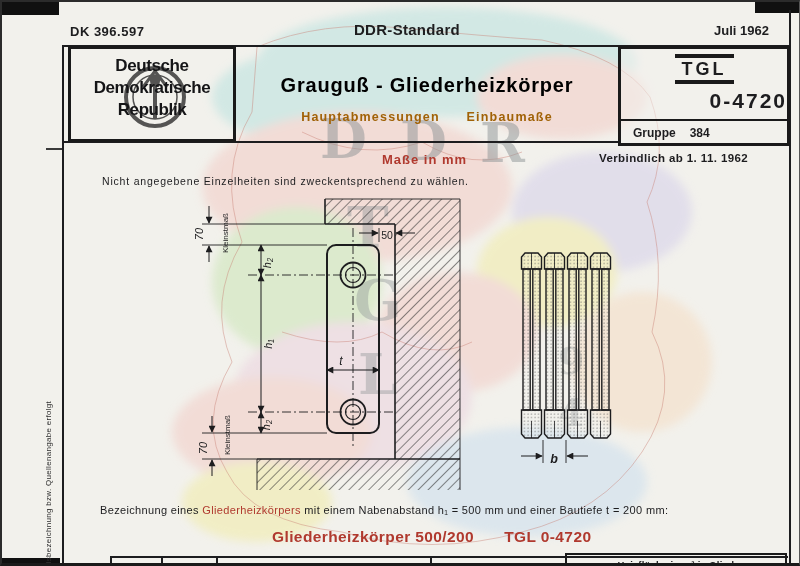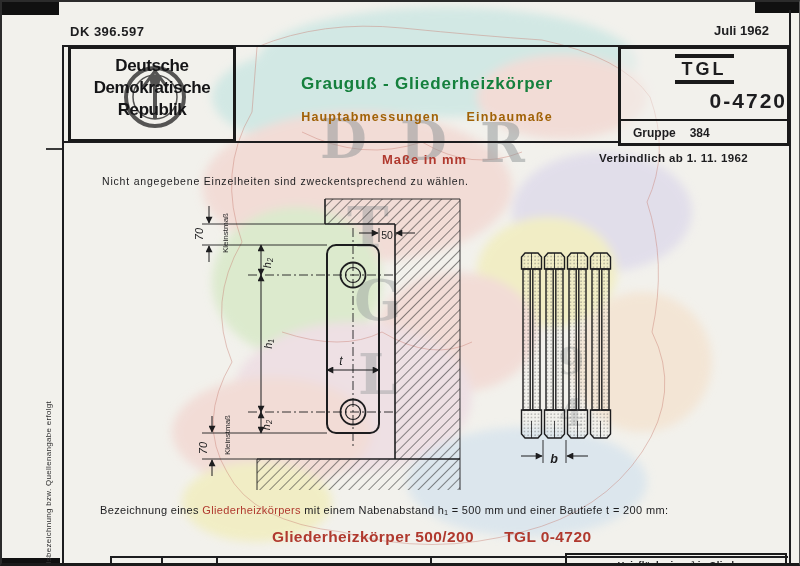--- a/index.html
+++ b/index.html
@@ -11,21 +11,21 @@
   .red{color:#b0392e;}
   .corner{background:#101010;}
   .line{background:#1d1d1f;}
   
   .dk{left:68px;top:22px;font-size:13px;font-weight:bold;letter-spacing:.5px;}
   .std{left:320px;top:19px;width:170px;text-align:center;font-size:15px;font-weight:bold;letter-spacing:.3px;}
   .date{left:712px;top:21px;font-size:13px;font-weight:bold;}
   .issuer-box{left:66px;top:44px;width:168px;height:96px;border:3px solid #1a1a1a;box-sizing:border-box;}
   .issuer-text{left:0;top:6px;width:100%;text-align:center;font-size:17px;font-weight:bold;line-height:22px;letter-spacing:-.4px;color:#151517;}
   .title-cell{left:236px;top:44px;width:378px;height:96px;text-align:center;}
-  .doc-title{left:0;top:28px;width:100%;font-size:17px;font-weight:bold;letter-spacing:.8px;color:#15803d;}
+  .doc-title{left:0;top:28px;width:100%;font-size:20px;font-weight:bold;letter-spacing:.8px;color:#000000;}
   .doc-sub{left:0;top:64px;width:100%;font-size:12.5px;font-weight:bold;letter-spacing:1.2px;color:#a16207;}
   .doc-sub span{margin:0 11px;}
   .tgl-box{left:616px;top:44px;width:172px;height:100px;border:3px solid #1a1a1a;box-sizing:border-box;background:rgba(242,241,236,.55);}
   .tgl-mark-wrap{left:0;top:5px;width:100%;text-align:center;}
   .tgl-mark{display:inline-block;border-top:4px solid #1a1a1a;border-bottom:4px solid #1a1a1a;padding:0 7px;font-size:18px;font-weight:bold;letter-spacing:3px;line-height:22px;}
   .tgl-num{left:0;top:40px;width:100%;text-align:right;font-size:21px;font-weight:bold;letter-spacing:2px;}
   .tgl-group{left:0;top:70px;width:100%;height:24px;border-top:2px solid #1a1a1a;font-size:12px;font-weight:bold;padding:5px 0 3px 12px;box-sizing:border-box;}
   .tgl-group b{margin-left:14px;font-weight:bold;}
   .units{left:380px;top:150px;font-size:13px;font-weight:bold;letter-spacing:1px;}
   .binding{left:597px;top:150px;width:190px;font-size:11.5px;font-weight:bold;letter-spacing:.4px;}
@@ -98,20 +98,21 @@
   <div class="abs corner" style="left:753px;top:0;width:47px;height:11px;"></div>
   <div class="abs corner" style="left:0;top:556px;width:58px;height:10px;"></div>
 
   <div class="abs line frame-left"></div>
   <div class="abs line frame-right"></div>
   <div class="abs line frame-top"></div>
   <div class="abs line title-bottom"></div>
   <div class="abs tick"></div>
 
   <div class="abs ink dk">DK 396.597</div>
+  <div class="abs ink std">DDR-Standard</div>
   <div class="abs ink date">Juli 1962</div>
 
   <div class="abs issuer-box">
     <svg class="abs" style="left:48px;top:8px;" width="72" height="80" viewBox="0 0 72 80" opacity="0.8">
       <circle cx="36" cy="40" r="29" fill="none" stroke="#2e2e2e" stroke-width="4"></circle>
       <circle cx="36" cy="40" r="22" fill="none" stroke="#2e2e2e" stroke-width="1.5"></circle>
       <path d="M30,18 L42,18 L40,30 L38,30 L38,62 L34,62 L34,30 L32,30 Z" fill="#2e2e2e"></path>
       <path d="M24,30 L36,14 L48,30" fill="none" stroke="#2e2e2e" stroke-width="3"></path>
     </svg>
     <div class="abs issuer-text">

